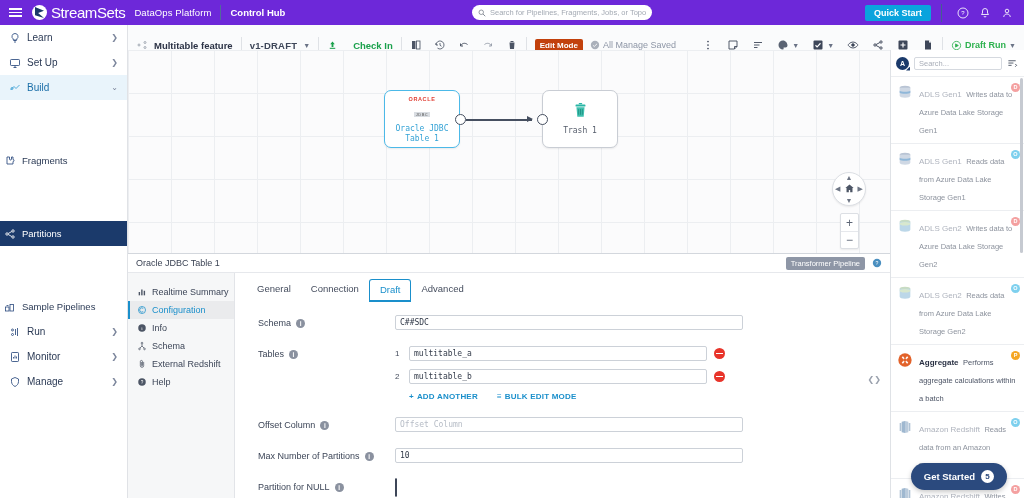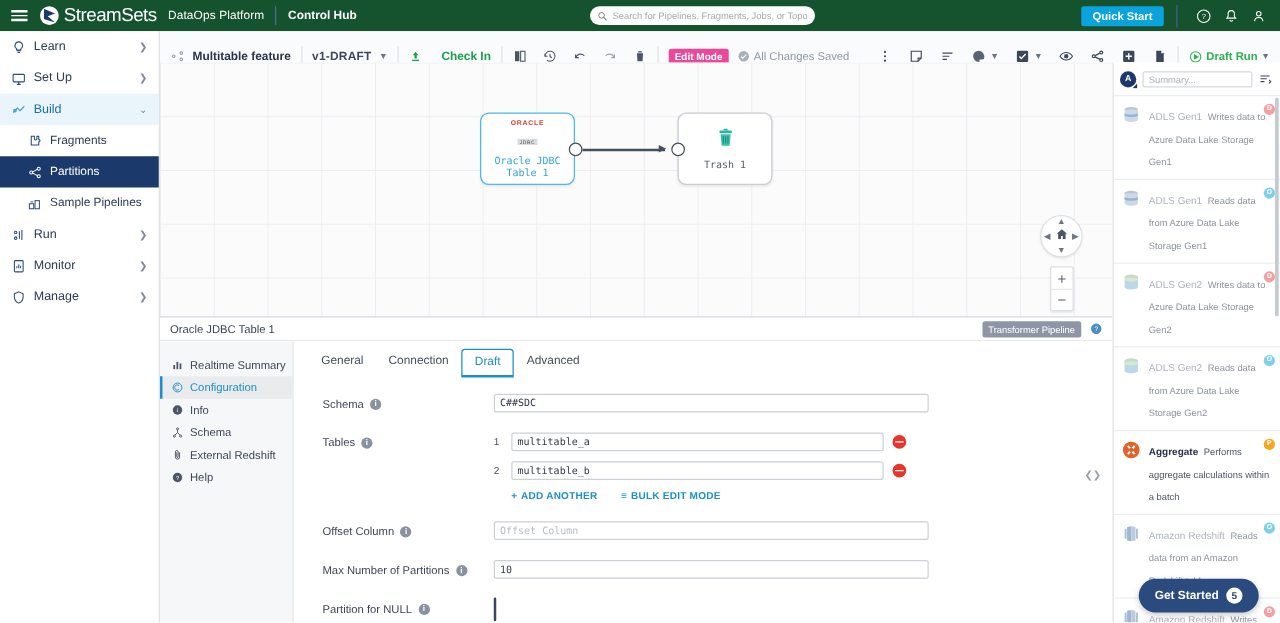--- a/index.html
+++ b/index.html
@@ -6,21 +6,21 @@
   html, body {
     width: 1024px; height: 498px;
     font-family: "Liberation Sans", sans-serif;
     overflow: hidden; background: #fff;
   }
   #app { position: relative; width: 1024px; height: 498px; }
 
   
   .topbar {
     position: absolute; top: 0; left: 0; width: 1024px; height: 25px;
-    background: #14532d; display: flex; align-items: center;
+    background: #6d28d9; display: flex; align-items: center;
     color: #fff; font-size: 10px;
   }
   .tb-burger { width: 30px; display: flex; align-items: center; justify-content: center;
     cursor: pointer; }
   .tb-burger span { display: block; width: 13px; height: 1.5px; background: #fff; margin: 2px 0; }
   .tb-logo { display: flex; align-items: center; gap: 4px; margin-left: 2px; }
   .tb-logo-mark {
     width: 15px; height: 15px; border-radius: 50%;
     background: #fff; position: relative; overflow: hidden;
   }
@@ -60,40 +60,40 @@
   }
   .nav-item {
     height: 25px; display: flex; align-items: center; padding: 0 9px;
     color: #2b3a55; cursor: pointer; position: relative;
   }
   .nav-item .nav-ico { width: 18px; display: flex; align-items: center; }
   .nav-item .nav-ico svg { width: 12px; height: 12px; }
   .nav-item .nav-lbl { flex: 1; }
   .nav-item .nav-chev { font-size: 8px; color: #7c869c; }
   .nav-item.expanded { background: #e9f4fb; color: #1a6ea8; }
-  .nav-item.sub { padding-left: 22px; font-size: 9.5px; }
+  .nav-item.sub { padding-left: 4px; font-size: 9.5px; margin-top: 48px; }
   .nav-item.active { background: #1b3a6b; color: #fff; }
   .nav-item.active svg { stroke: #fff; fill: none; }
 
   
   .ptoolbar {
     position: absolute; top: 25px; left: 128px; width: 896px; height: 41px;
     background: #fafbfc; border-bottom: 1px solid #dfe2e6;
     display: flex; align-items: center; font-size: 9.5px; color: #40485c;
   }
   .pt-grp { display: flex; align-items: center; height: 25px; padding: 0 8px; gap: 6px; }
   .pt-div { width: 1px; height: 16px; background: #dfe2e6; }
   .pt-name { font-weight: bold; color: #2b3245; }
   .pt-ver { font-weight: bold; color: #3e4759; letter-spacing: .2px; cursor: pointer; }
   .pt-caret { font-size: 7px; color: #6a7386; }
   .pt-checkin { color: #19a04b; font-weight: bold; cursor: pointer; display:flex; align-items:center; gap:15px; }
   .pt-ic { cursor: pointer; display: flex; align-items: center; }
   .pt-ic svg { width: 12px; height: 12px; }
   .pt-editmode {
-    background: #ec4899; color: #fff; font-size: 8px; font-weight: bold;
+    background: #c2410c; color: #fff; font-size: 8px; font-weight: bold;
     border-radius: 2px; padding: 2px 5px;
   }
   .pt-saved { color: #8e96a6; font-size: 9px; display: flex; align-items: center; gap: 3px; }
   .pt-draftrun {
     color: #2db14f; font-weight: bold; display: flex; align-items: center; gap: 3px;
     cursor: pointer; font-size: 9px;
   }
   .pt-spacer { flex: 1; }
 
   
@@ -511,21 +511,21 @@
       </span>
     </div>
     <div class="pt-div"></div>
     <div class="pt-grp" style="gap:7px">
       <span class="pt-editmode">Edit Mode</span>
       <span class="pt-saved">
         <svg viewBox="0 0 24 24" style="width:10px;height:10px" fill="#aab0ba">
           <circle cx="12" cy="12" r="10"></circle>
             <path d="M7 12.5l3.2 3.2L17 9" stroke="#fff" stroke-width="2" fill="none"></path>
         </svg>
-        <span>All Changes Saved</span>
+        <span>All Manage Saved</span>
       </span>
     </div>
 
     <div class="pt-spacer"></div>
 
     <div class="pt-grp" style="gap:13px">
       <span class="pt-ic">
         <svg viewBox="0 0 24 24" fill="#3e4759">
             <circle cx="12" cy="5" r="1.7"></circle>
             <circle cx="12" cy="12" r="1.7"></circle>
@@ -781,21 +781,21 @@
       </div>
 
       <span class="collapse-handle">❮❯</span>
     </div>
   </div>
   <div class="cfg-scroll"></div>
 
   <div class="stagepanel">
     <div class="sp-head">
       <span class="sp-avatar">A</span>
-      <span class="sp-search">Summary...</span>
+      <span class="sp-search">Search...</span>
       <span class="sp-filter">
         <svg viewBox="0 0 24 24" fill="none" stroke="#3e4759" stroke-width="1.9">
           <path d="M3 6h16M3 11h11M3 16h7"></path>
             <path d="M18 13l3 3-3 3"></path>
         </svg>
       </span>
     </div>
 
     <div class="sp-list">
 

